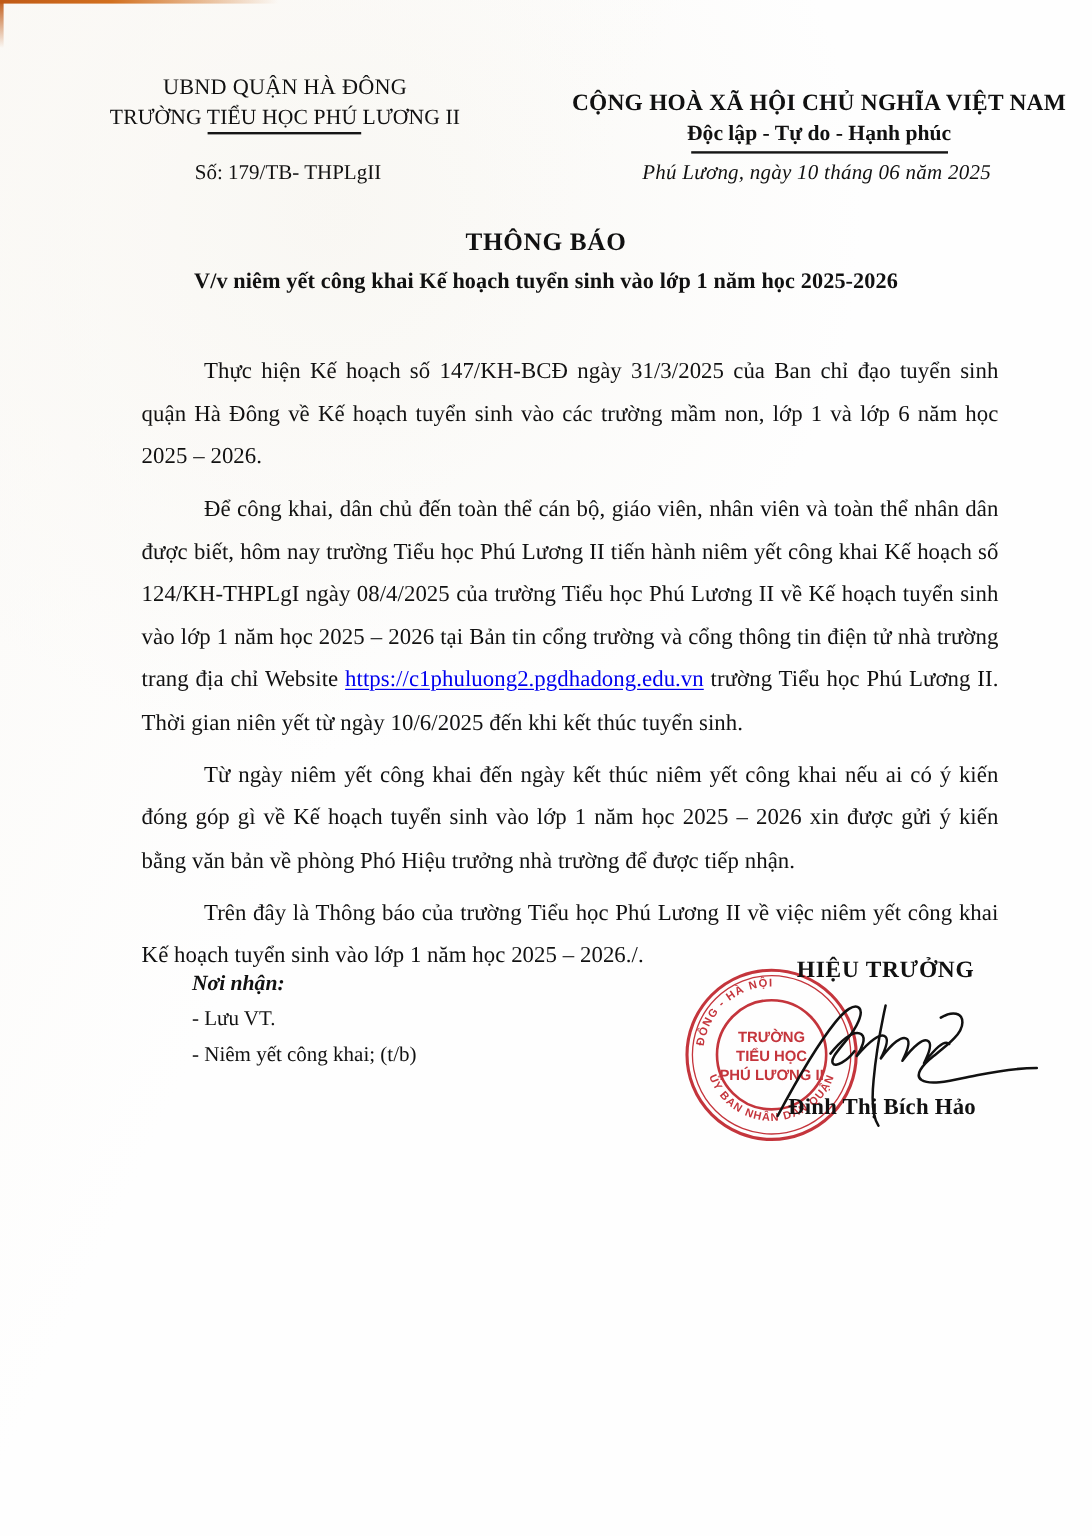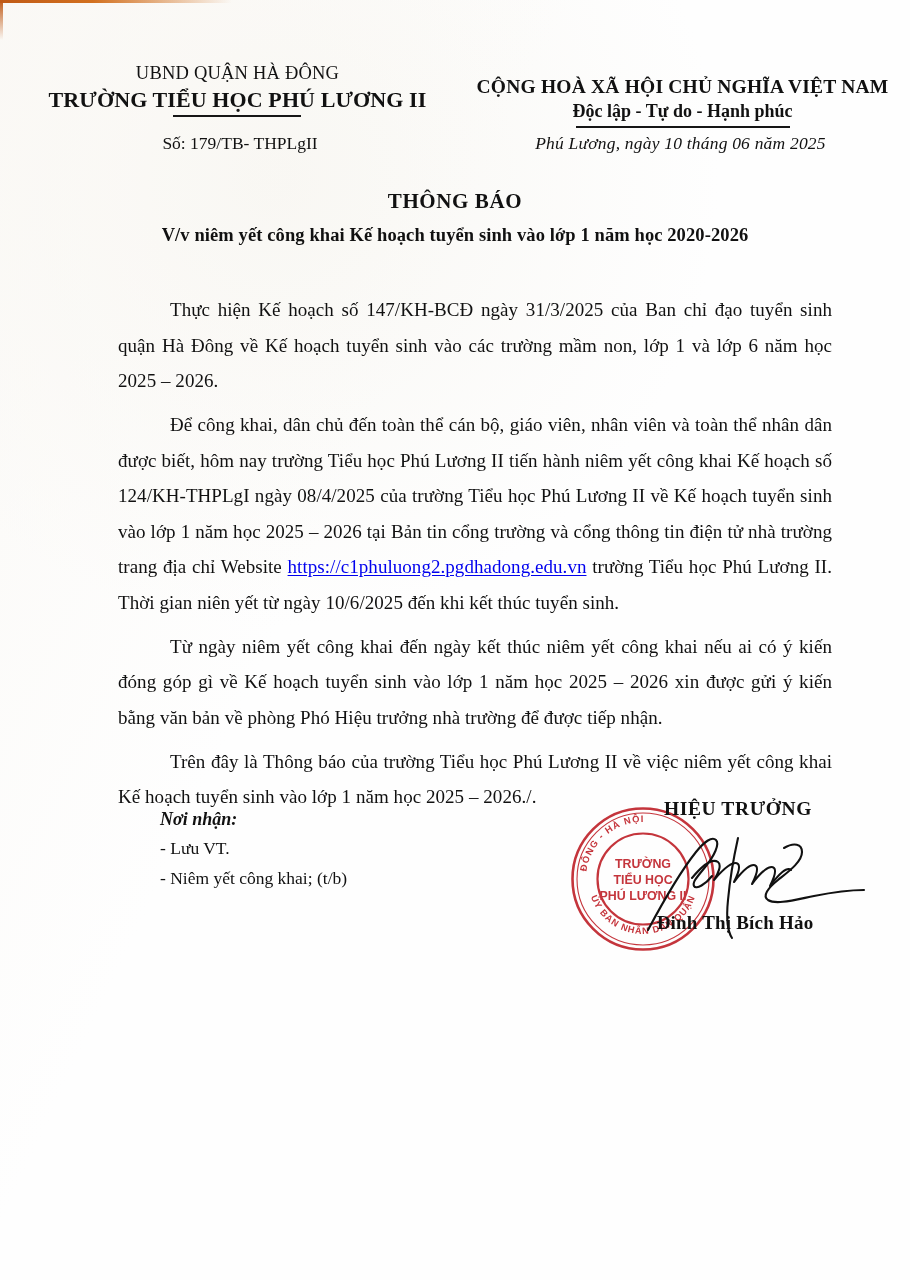--- a/index.html
+++ b/index.html
@@ -66,22 +66,22 @@
     text-align: center;
     box-sizing: border-box;
     margin-top: 12px;
   }
   .org-line {
     font-size: 18.5px;
     letter-spacing: .2px;
     line-height: 1.28;
   }
   .org-line-bold {
-    font-size: 22px;
-    font-weight: bold;
+    font-size: 18px;
+    font-weight: normal;
     line-height: 1.28;
     letter-spacing: .1px;
     display: inline-block;
     position: relative;
   }
   .org-underline::after {
     content: "";
     position: absolute;
     left: 50%;
     transform: translateX(-50%);
@@ -270,21 +270,21 @@
         <div class="nation-line">CỘNG HOÀ XÃ HỘI CHỦ NGHĨA VIỆT NAM</div>
         <div class="motto-line motto-underline">Độc lập - Tự do - Hạnh phúc</div>
       </div>
     </div>
 
     <div class="doc-number">Số: 179/TB- THPLgII</div>
     <div class="date-line">Phú Lương, ngày 10 tháng 06 năm 2025</div>
 
     <div class="title-block">
       <div class="title-main">THÔNG BÁO</div>
-      <div class="title-sub">V/v niêm yết công khai Kế hoạch tuyển sinh vào lớp 1 năm học 2020-2026</div>
+      <div class="title-sub">V/v niêm yết công khai Kế hoạch tuyển sinh vào lớp 1 năm học 2025-2026</div>
     </div>
 
     <div class="body-block">
       <p class="para">Thực hiện Kế hoạch số 147/KH-BCĐ ngày 31/3/2025 của Ban chỉ đạo tuyển sinh quận Hà Đông về Kế hoạch tuyển sinh vào các trường mầm non, lớp 1  và lớp 6 năm học 2025 – 2026.</p>
 
       <p class="para"><span>Để công khai, dân chủ đến toàn thể cán bộ, giáo viên, nhân viên và toàn thể nhân dân được biết, hôm nay trường Tiểu học Phú Lương II tiến hành niêm yết công khai Kế hoạch số 124/KH-THPLgI ngày 08/4/2025 của trường Tiểu học Phú Lương II về Kế hoạch tuyển sinh vào lớp 1  năm học 2025 – 2026 tại Bản tin cổng trường và cổng thông tin điện tử nhà trường trang địa chỉ Website </span><a class="url" href="#">https://c1phuluong2.pgdhadong.edu.vn</a><span> trường Tiểu học Phú Lương II. Thời gian niên yết từ ngày 10/6/2025 đến khi kết thúc tuyển sinh.</span></p>
 
       <p class="para">Từ ngày niêm yết công khai đến ngày kết thúc niêm yết công khai nếu ai có ý kiến đóng góp gì về Kế hoạch tuyển sinh vào lớp 1  năm học 2025 – 2026 xin được gửi ý kiến bằng văn bản về phòng Phó Hiệu trưởng nhà trường để được tiếp nhận.</p>
 
       <p class="para">Trên đây là Thông báo của trường Tiểu học Phú Lương II về việc niêm yết công khai Kế hoạch tuyển sinh vào lớp 1  năm học 2025 – 2026./.</p>

